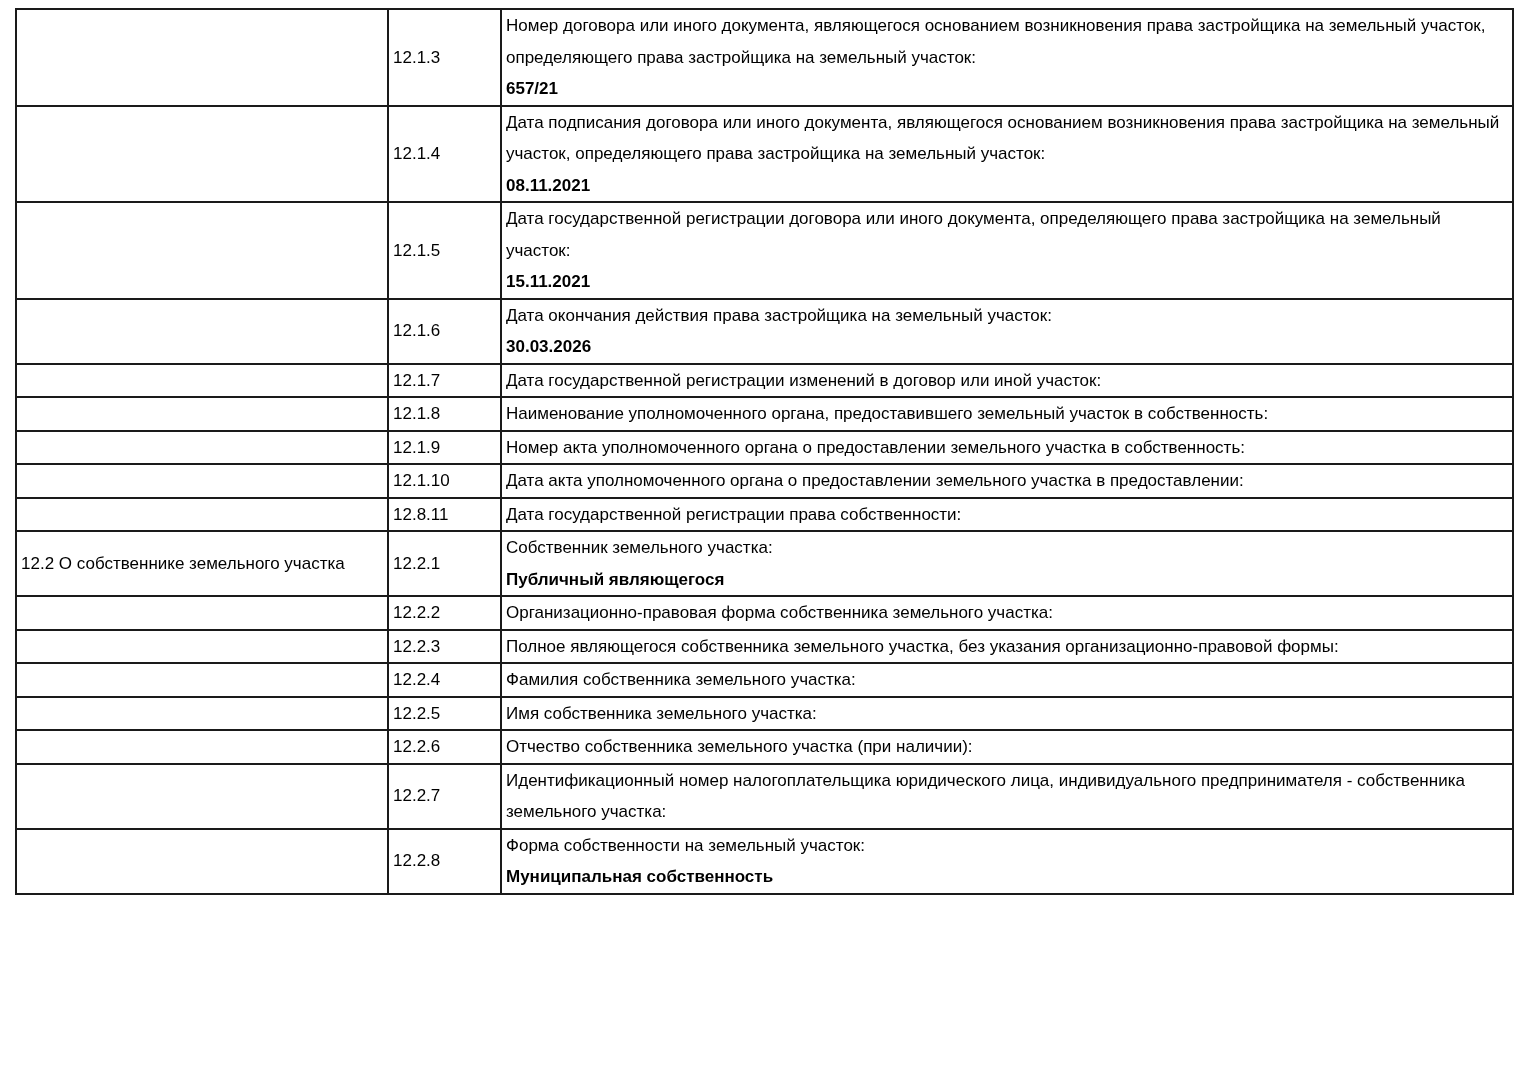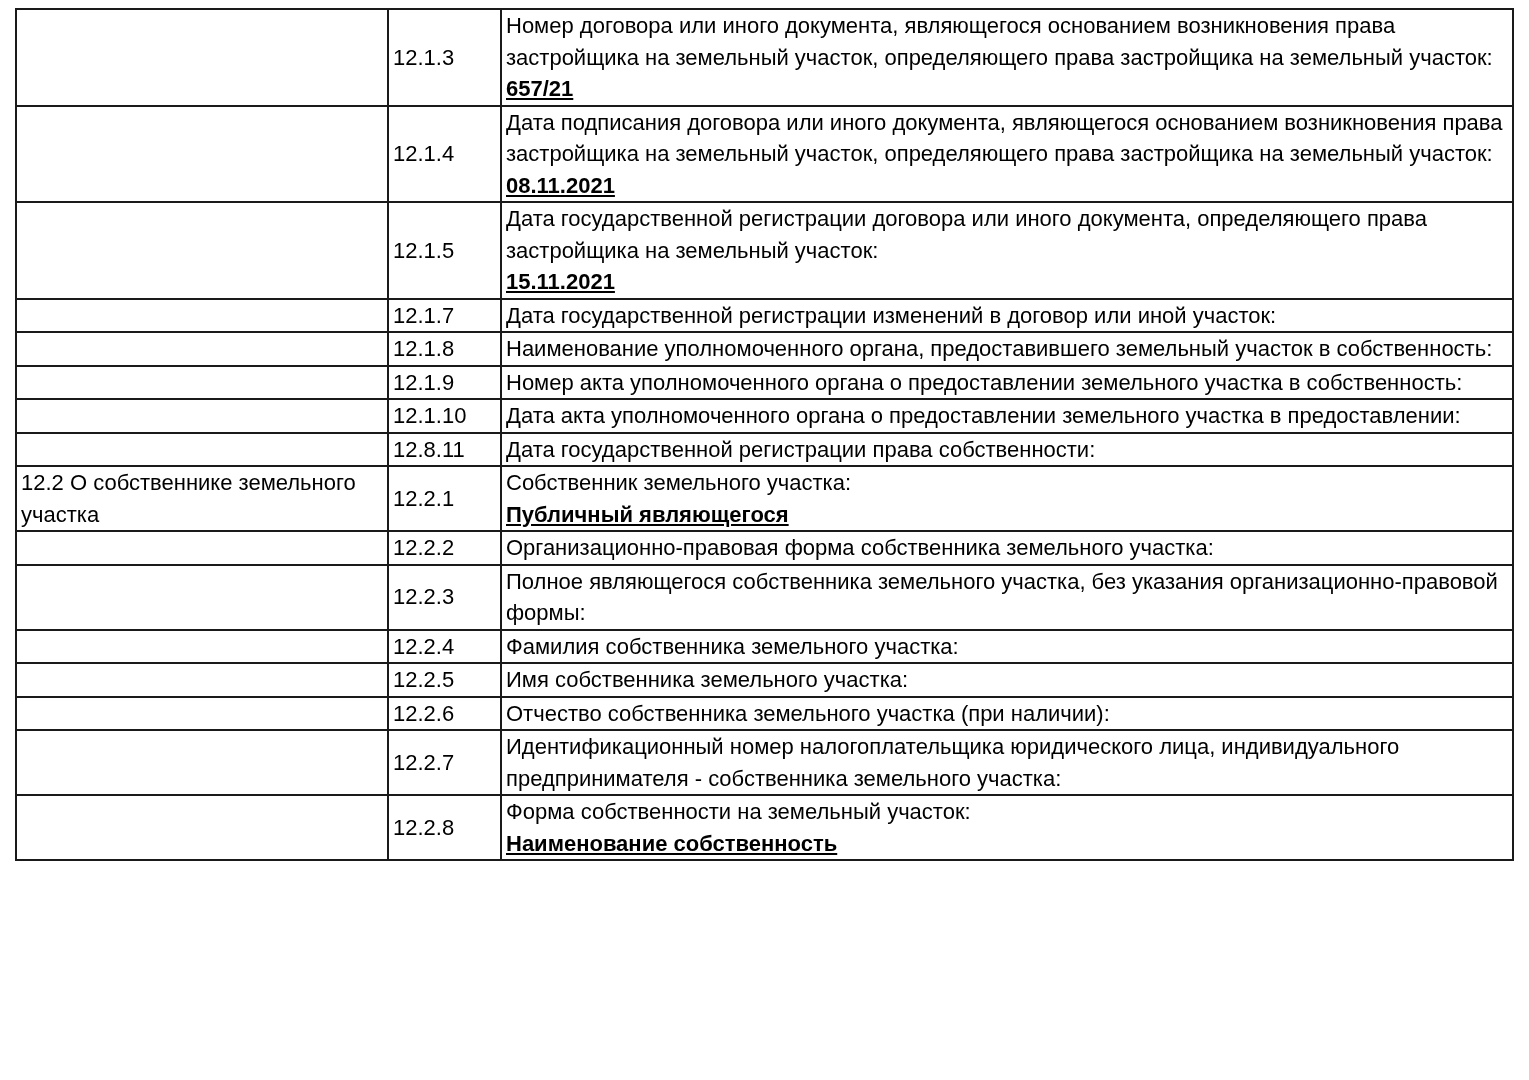--- a/index.html
+++ b/index.html
@@ -27,32 +27,31 @@
     width: 1497px;
     background: #ffffff;
   }
   table.decl-table col.c-section { width: 372px; }
   table.decl-table col.c-code    { width: 113px; }
   table.decl-table col.c-desc    { width: 1012px; }
   table.decl-table td {
     border: 2px solid #1a1a1a;
     vertical-align: middle;
     padding: 0 6px 0 4px;
-    font-size: 22px;
+    font-size: 17px;
     line-height: 31.5px;
     overflow: hidden;
     overflow-wrap: break-word;
   }
   td.section-cell { vertical-align: middle; }
   .field-label { display: block; }
   .field-value {
     display: block;
     font-weight: bold;
     margin: 0;
-    text-decoration: underline;
   }
 </style>
 </head>
 <body>
 
 <div class="page">
   <table class="decl-table">
     <colgroup>
       <col class="c-section">
       <col class="c-code">
@@ -78,20 +77,28 @@
       <tr>
         <td class="section-cell"></td>
         <td class="code-cell">12.1.5</td>
         <td class="desc-cell">
           <span class="field-label">Дата государственной регистрации договора или иного документа, определяющего права застройщика на земельный участок:</span>
           <strong class="field-value">15.11.2021</strong>
         </td>
       </tr>
       <tr>
         <td class="section-cell"></td>
+        <td class="code-cell">12.1.6</td>
+        <td class="desc-cell">
+          <span class="field-label">Дата окончания действия права застройщика на земельный участок:</span>
+          <strong class="field-value">30.03.2026</strong>
+        </td>
+      </tr>
+      <tr>
+        <td class="section-cell"></td>
         <td class="code-cell">12.1.7</td>
         <td class="desc-cell">
           <span class="field-label">Дата государственной регистрации изменений в договор или иной участок:</span>
           <strong class="field-value"></strong>
         </td>
       </tr>
       <tr>
         <td class="section-cell"></td>
         <td class="code-cell">12.1.8</td>
         <td class="desc-cell">
@@ -177,18 +184,18 @@
         <td class="desc-cell">
           <span class="field-label">Идентификационный номер налогоплательщика юридического лица, индивидуального предпринимателя - собственника земельного участка:</span>
           <strong class="field-value"></strong>
         </td>
       </tr>
       <tr>
         <td class="section-cell"></td>
         <td class="code-cell">12.2.8</td>
         <td class="desc-cell">
           <span class="field-label">Форма собственности на земельный участок:</span>
-          <strong class="field-value">Наименование собственность</strong>
+          <strong class="field-value">Муниципальная собственность</strong>
         </td>
       </tr>
     </tbody>
   </table>
 </div>
 
 </body></html>

